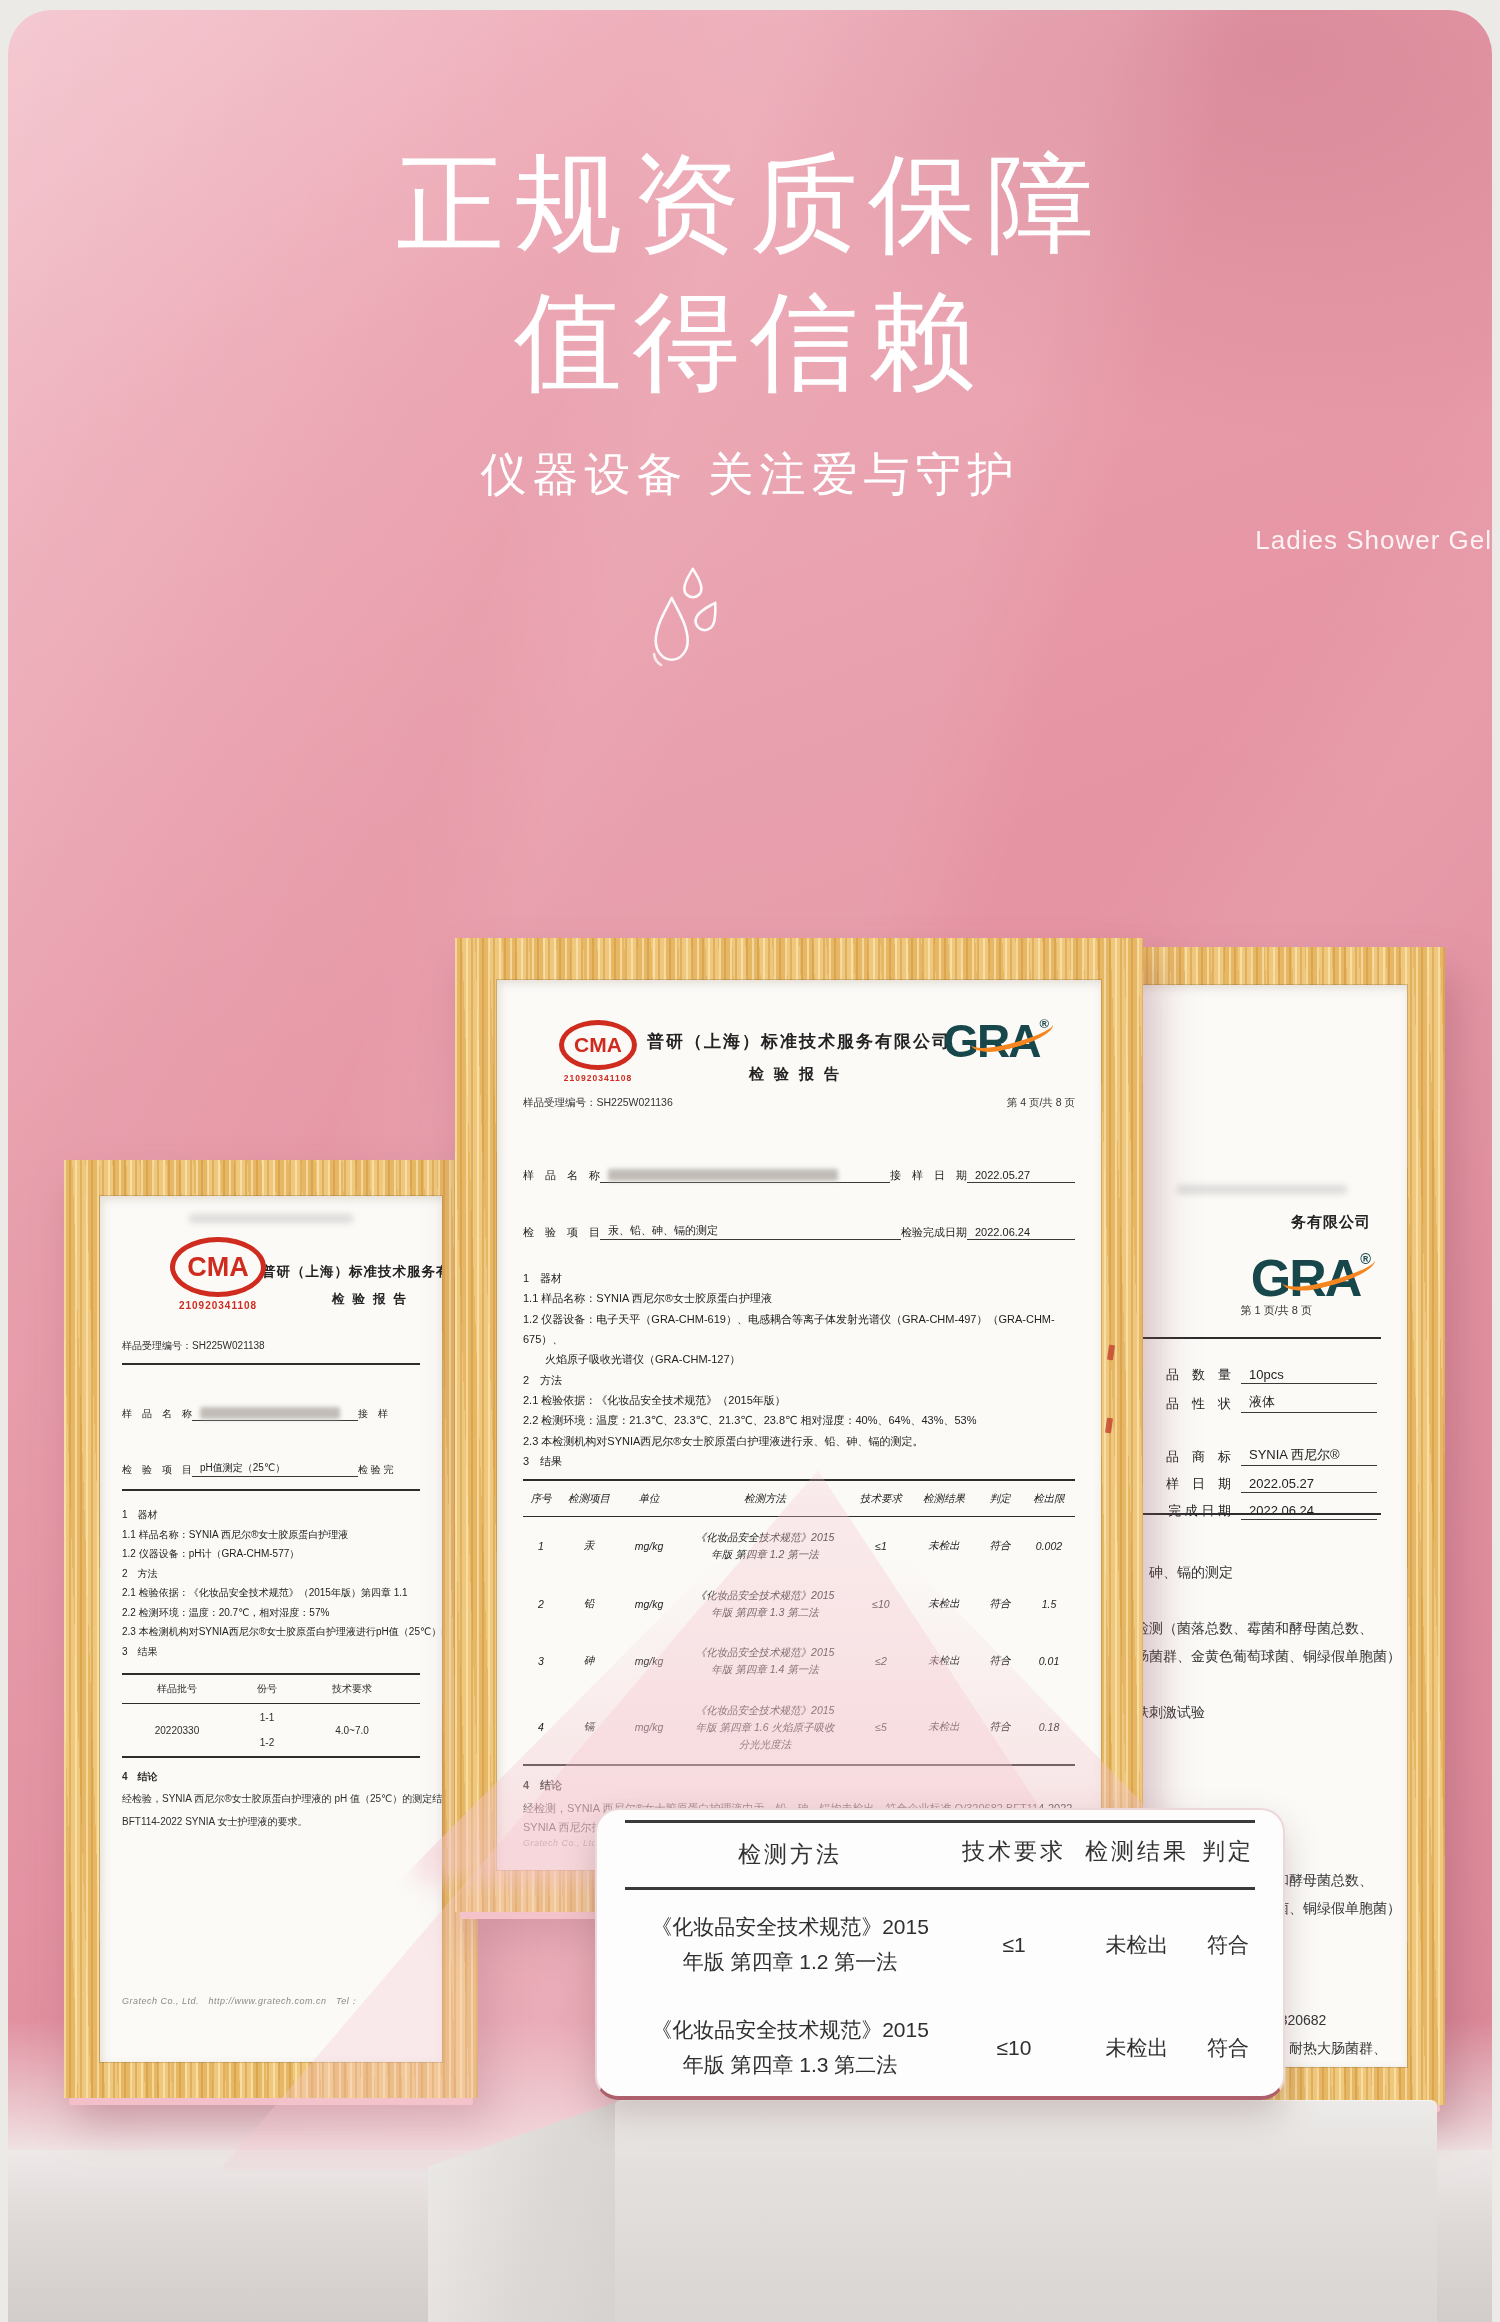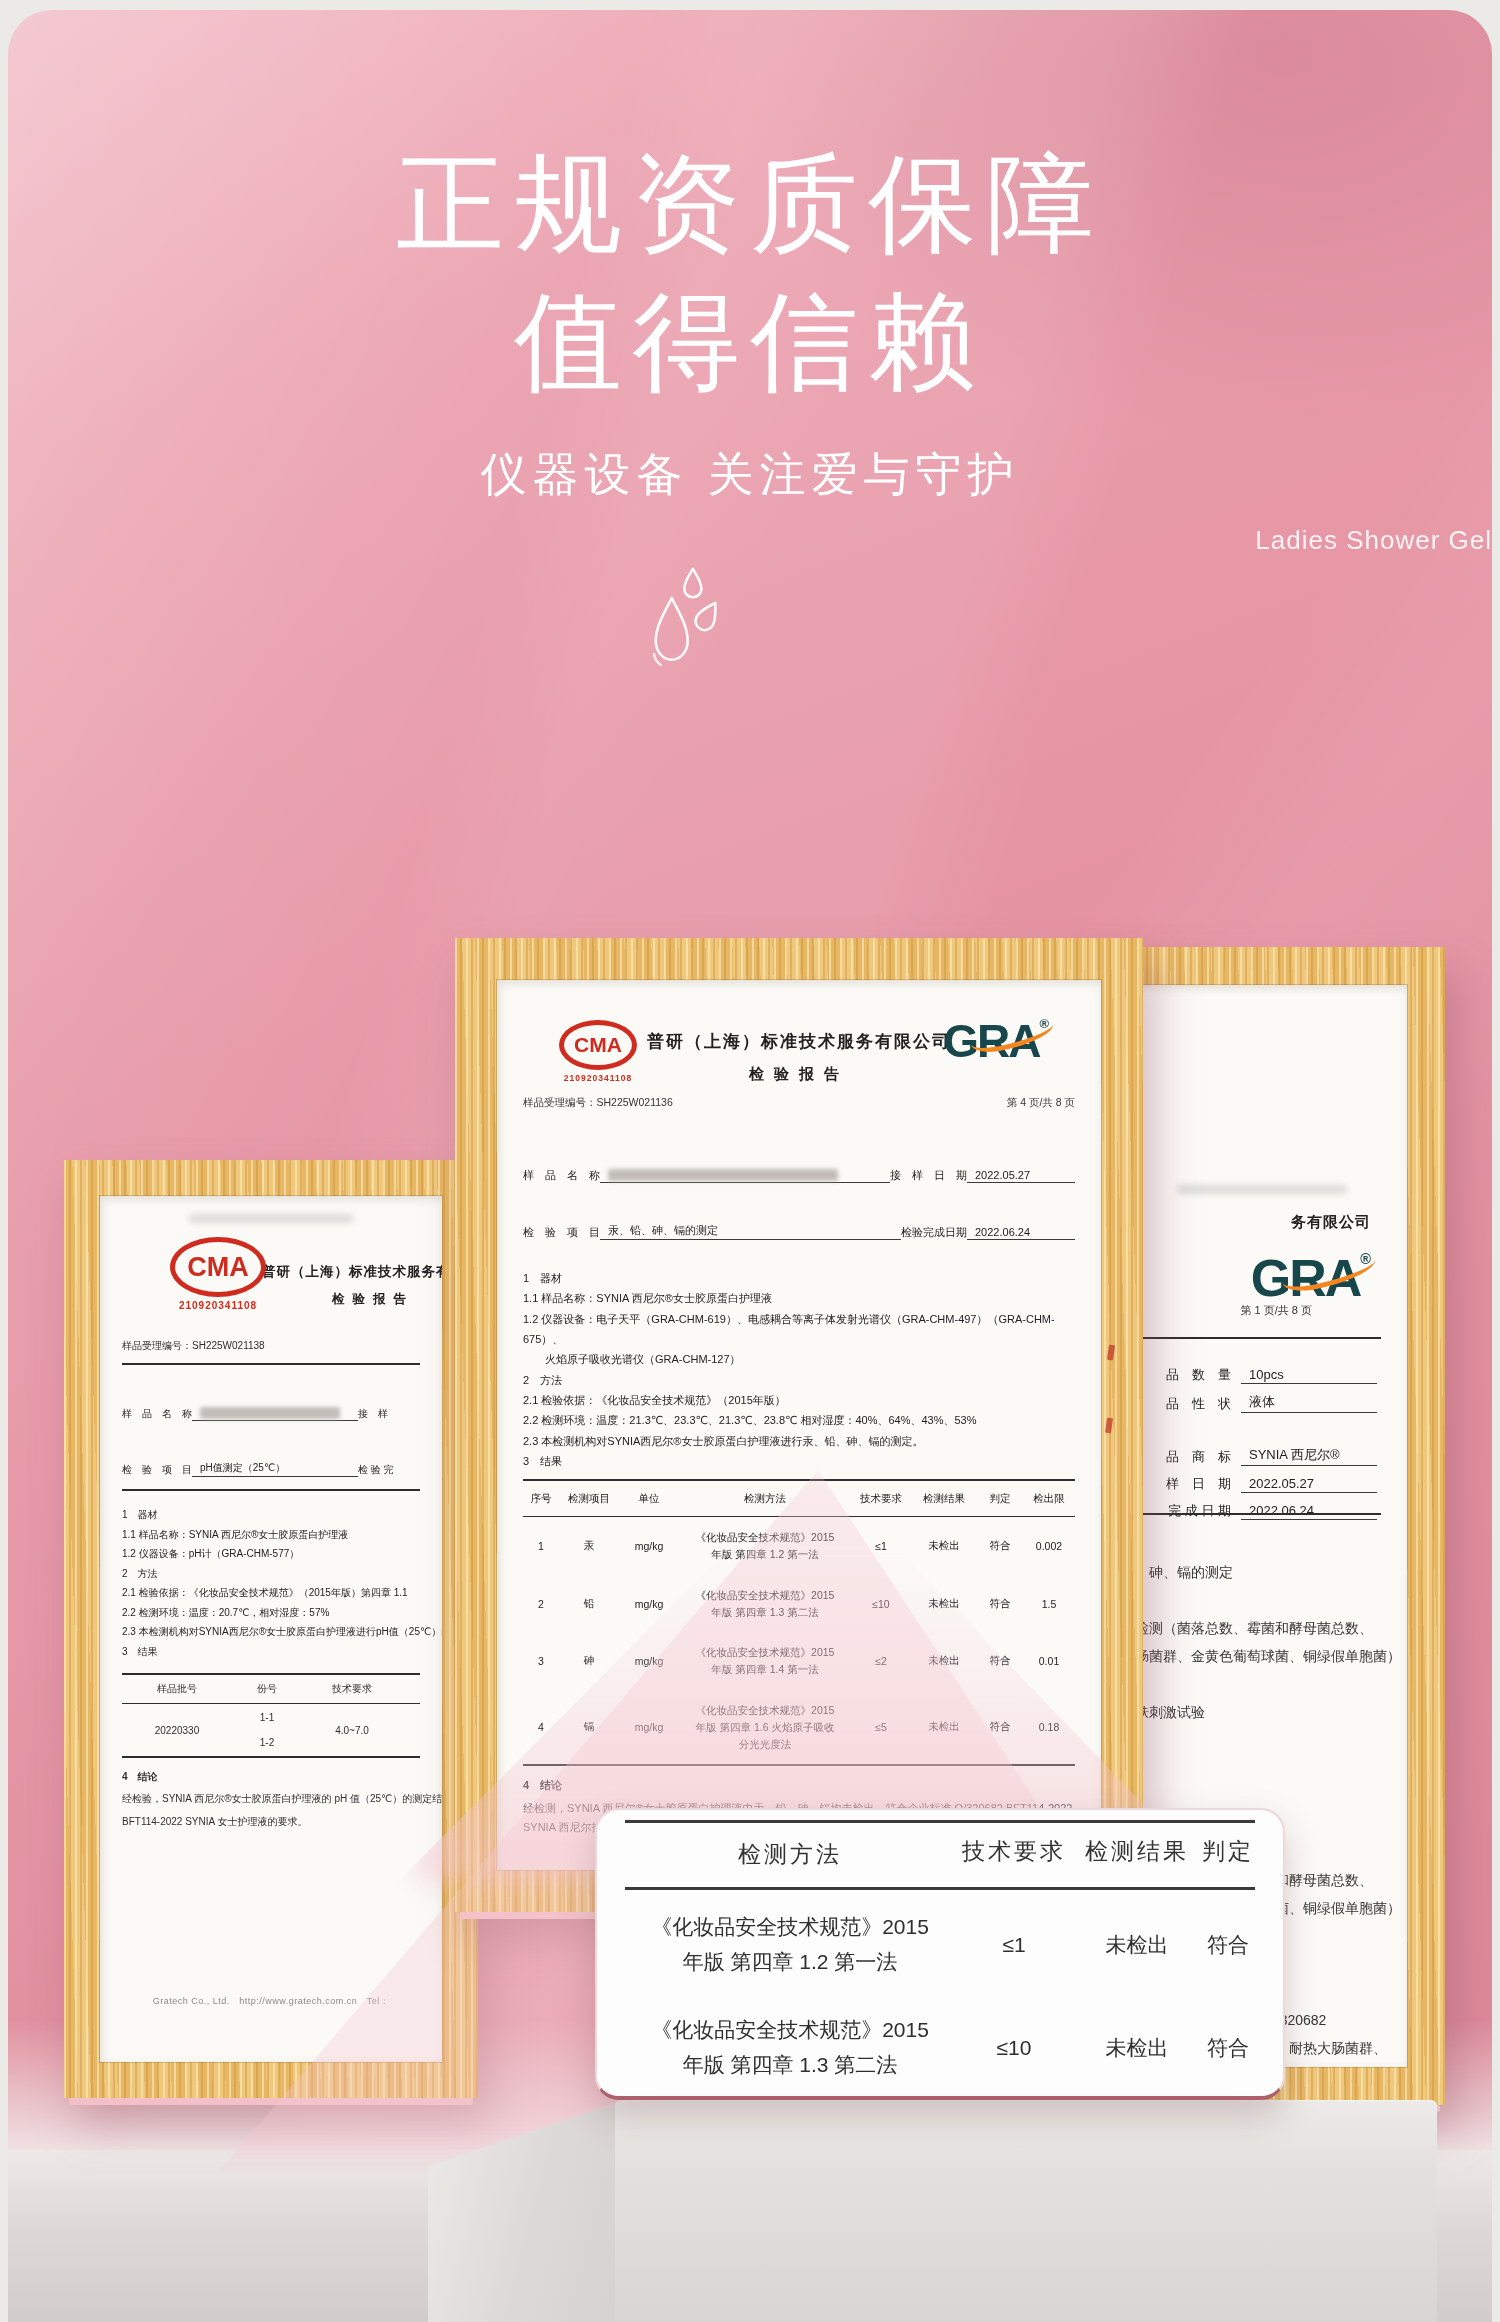--- a/index.html
+++ b/index.html
@@ -52,29 +52,29 @@
   .c-head{position:relative;height:92px;margin-top:12px;}
   .c-company{text-align:center;font-size:17px;font-weight:700;letter-spacing:2px;margin-top:18px;color:#222;}
   .c-title{text-align:center;font-size:15px;font-weight:700;letter-spacing:10px;margin-top:12px;color:#222;}
   .c-meta{display:flex;justify-content:space-between;margin-top:12px;font-size:10.5px;color:#333;}
   .form-row{display:flex;align-items:flex-end;margin-top:10px;font-size:11px;color:#222;}
   .form-row .lbl{white-space:nowrap;margin-top:32px;}
   .ct{margin-top:8px;font-size:10.5px;color:#222;}
   .ct-row{display:flex;align-items:center;text-align:center;}
   .ct-h{border-top:2px solid #2d2d2d;border-bottom:1px solid #2d2d2d;padding:7px 0;font-weight:400;}
   .ct-b{border-bottom:2px solid #2d2d2d;}
-  .ct-row > div{padding:2px 1px;}
+  .ct-row > div{padding:2px 1px;font-style:italic;}
   .cc0{width:34px;}.cc1{width:58px;}.cc2{width:58px;}.cc3{flex:1;white-space:pre-line;line-height:1.6;}
   .cc4{width:58px;}.cc5{width:64px;}.cc6{width:44px;}.cc7{width:50px;}
   .ct-b .ct-row{padding:10px 0;}
   .body-txt{white-space:pre-line;line-height:1.85;margin-top:14px;color:#222;}
   .concl{margin-top:12px;}
   .concl-t{font-weight:600;}
   .concl p{margin:6px 0 0;line-height:1.7;}
-  .cfooter{margin-top:auto;text-align:center;color:#8a8a86;font-size:9px;letter-spacing:.5px;}
+  .cfooter{margin-top:auto;color:#8a8a86;font-size:9px;letter-spacing:.5px;font-style:italic;}
   .tri{position:absolute;left:-40px;right:-40px;bottom:30px;height:420px;pointer-events:none;z-index:5;
     background:linear-gradient(to top, rgba(244,198,206,.55), rgba(244,198,206,0) 78%);
     clip-path:polygon(52% 0, -12% 118%, 114% 118%);filter:blur(12px);}
   
   .lpaper{display:flex;flex-direction:column;padding:18px 22px 24px;box-sizing:border-box;font-size:10px;}
   .l-head{position:relative;height:88px;margin-top:14px;}
   .l-company{margin-left:140px;font-size:13.5px;font-weight:700;letter-spacing:1px;color:#222;margin-top:26px;white-space:nowrap;}
   .l-title{margin-left:210px;font-size:12.5px;font-weight:700;letter-spacing:8px;color:#222;margin-top:10px;white-space:nowrap;}
   .lt{margin-top:12px;font-size:10px;}
   .lt-h{display:flex;text-align:center;border-top:2px solid #2d2d2d;border-bottom:1px solid #2d2d2d;padding:7px 0;}

